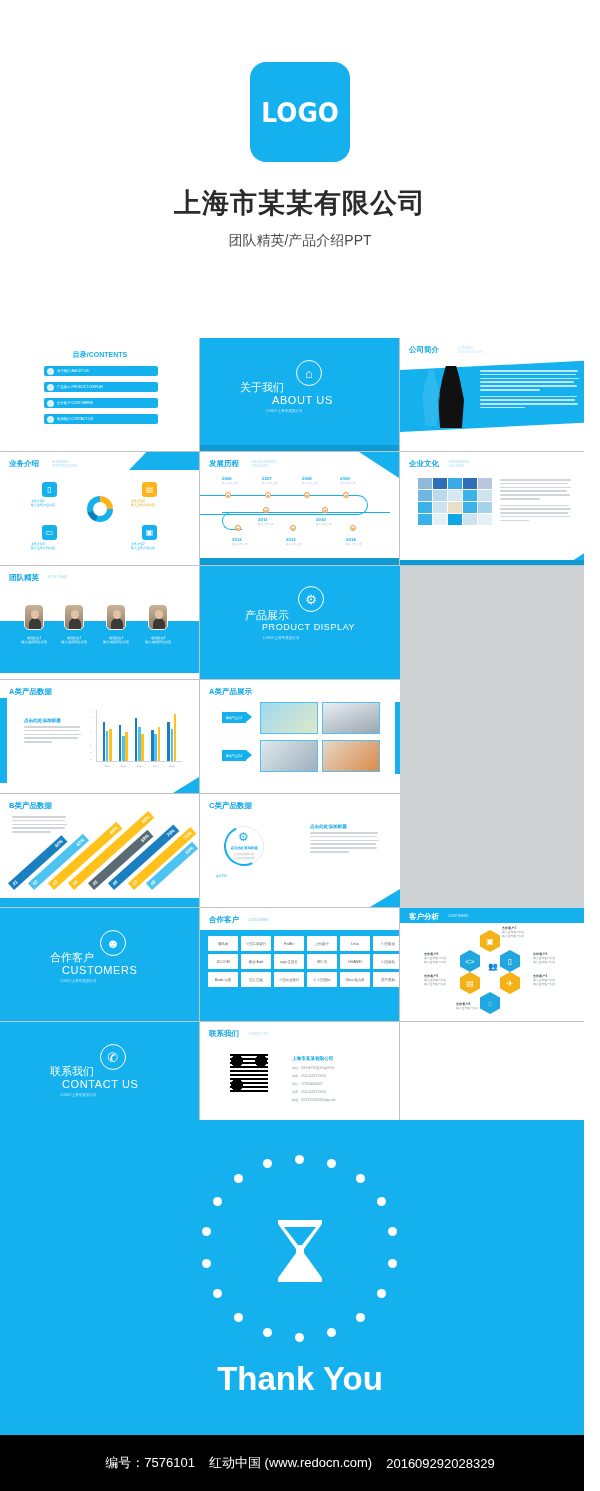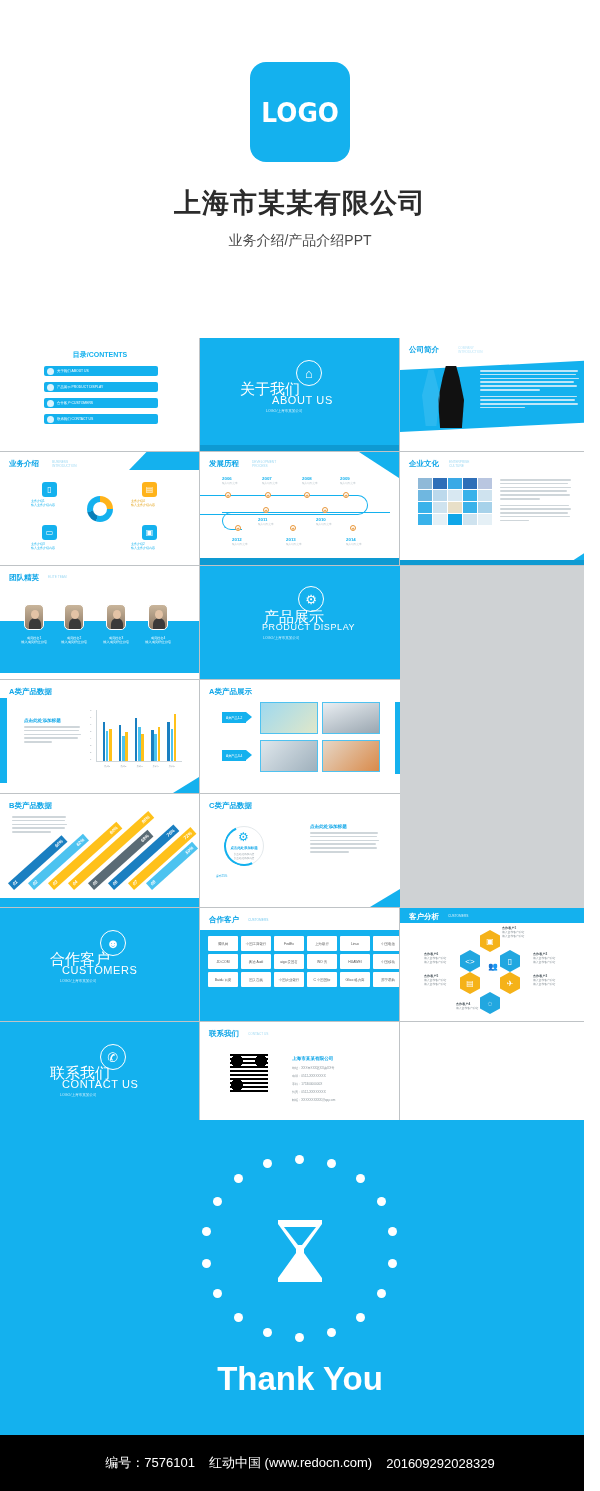--- a/index.html
+++ b/index.html
@@ -56,21 +56,21 @@
     border-radius:2px; display:flex; align-items:center; padding-left:3px;
   }
   .toc-dot { width:7px; height:7px; border-radius:50%; background:#fff; opacity:.85; flex:none; }
   .toc-label { font-size:3.4px; color:#fff; margin-left:3px; white-space:nowrap; }
 
   
   .cover-ring {
     position:absolute; width:26px; height:26px; border:1.5px solid #fff; border-radius:50%;
     display:flex; align-items:center; justify-content:center; color:#fff; font-size:13px;
   }
-  .cover-cn { position:absolute; color:#fff; font-size:15px; }
+  .cover-cn { position:absolute; color:#fff; font-size:11px; }
   .cover-en { position:absolute; color:#fff; font-size:11px; letter-spacing:.6px; }
   .cover-en.sm { font-size:9px; }
   .cover-logo { position:absolute; color:#cdeefc; font-size:3.6px; }
 
   
   .copy { position:absolute; }
   .copy i { display:block; height:1.6px; background:#cfd6da; margin-bottom:2.2px; border-radius:1px; }
   .copy.onblue i { background:#bfe6f8; }
   .copy-head { font-size:4.6px; color:#0fa6e8; font-weight:bold; margin-bottom:3px; }
 
@@ -175,21 +175,21 @@
 </head>
 <body>
 
 <div class="page">
 
   <div class="hero">
     <div class="logo-box">
       <span class="logo-text">LOGO</span>
     </div>
     <div class="hero-title">上海市某某有限公司</div>
-    <div class="hero-sub">业务介绍/产品介绍PPT</div>
+    <div class="hero-sub">团队精英/产品介绍PPT</div>
   </div>
 
   <div class="grid">
 
     <div class="row">
 
       <div class="thumb">
         <div class="toc-head">目录/CONTENTS</div>
         <div class="toc-item" style="top:28px">
           <span class="toc-dot"></span>
@@ -350,21 +350,21 @@
         <div class="tm-name" style="left:98px; top:70px; width:36px">成员姓名3
 输入成员职位介绍</div>
         <div class="avatar" style="left:148px; top:38px"></div>
         <div class="tm-name" style="left:140px; top:70px; width:36px">成员姓名4
 输入成员职位介绍</div>
       </div>
 
 
       <div class="thumb blue">
         <div class="cover-ring" style="left:98px; top:20px">⚙</div>
-        <div class="cover-cn" style="left:64px; top:42px">产品展示</div>
+        <div class="cover-cn" style="left:45px; top:42px">产品展示</div>
         <div class="cover-en sm" style="left:62px; top:56px">PRODUCT DISPLAY</div>
         <div class="cover-logo" style="left:63px; top:70px">LOGO/上海市某某公司</div>
       </div>
     </div>
 
     <div class="row">
 
       <div class="thumb">
         <div class="s-title">A类产品数据</div>
         <div class="bar-left"></div>

